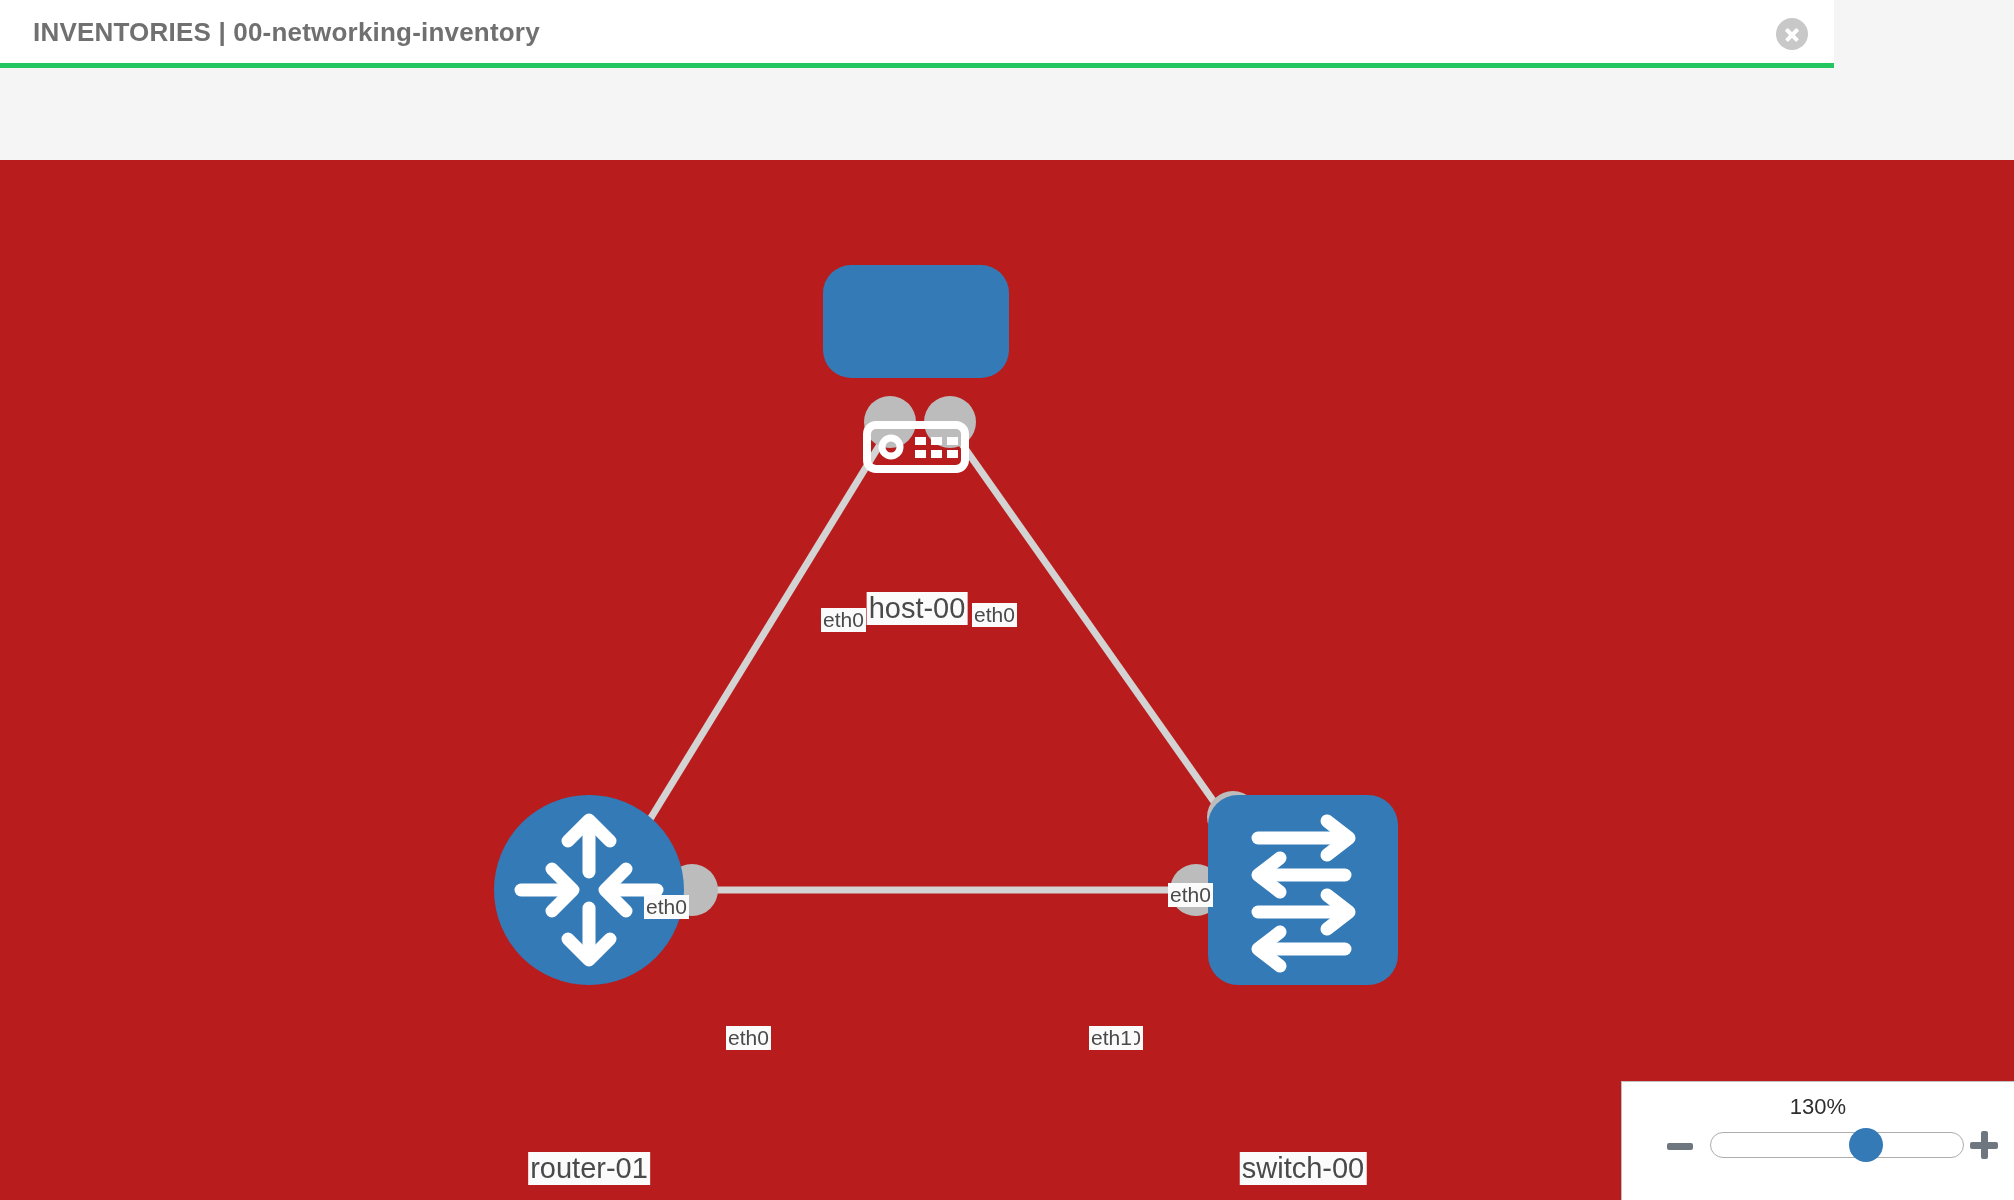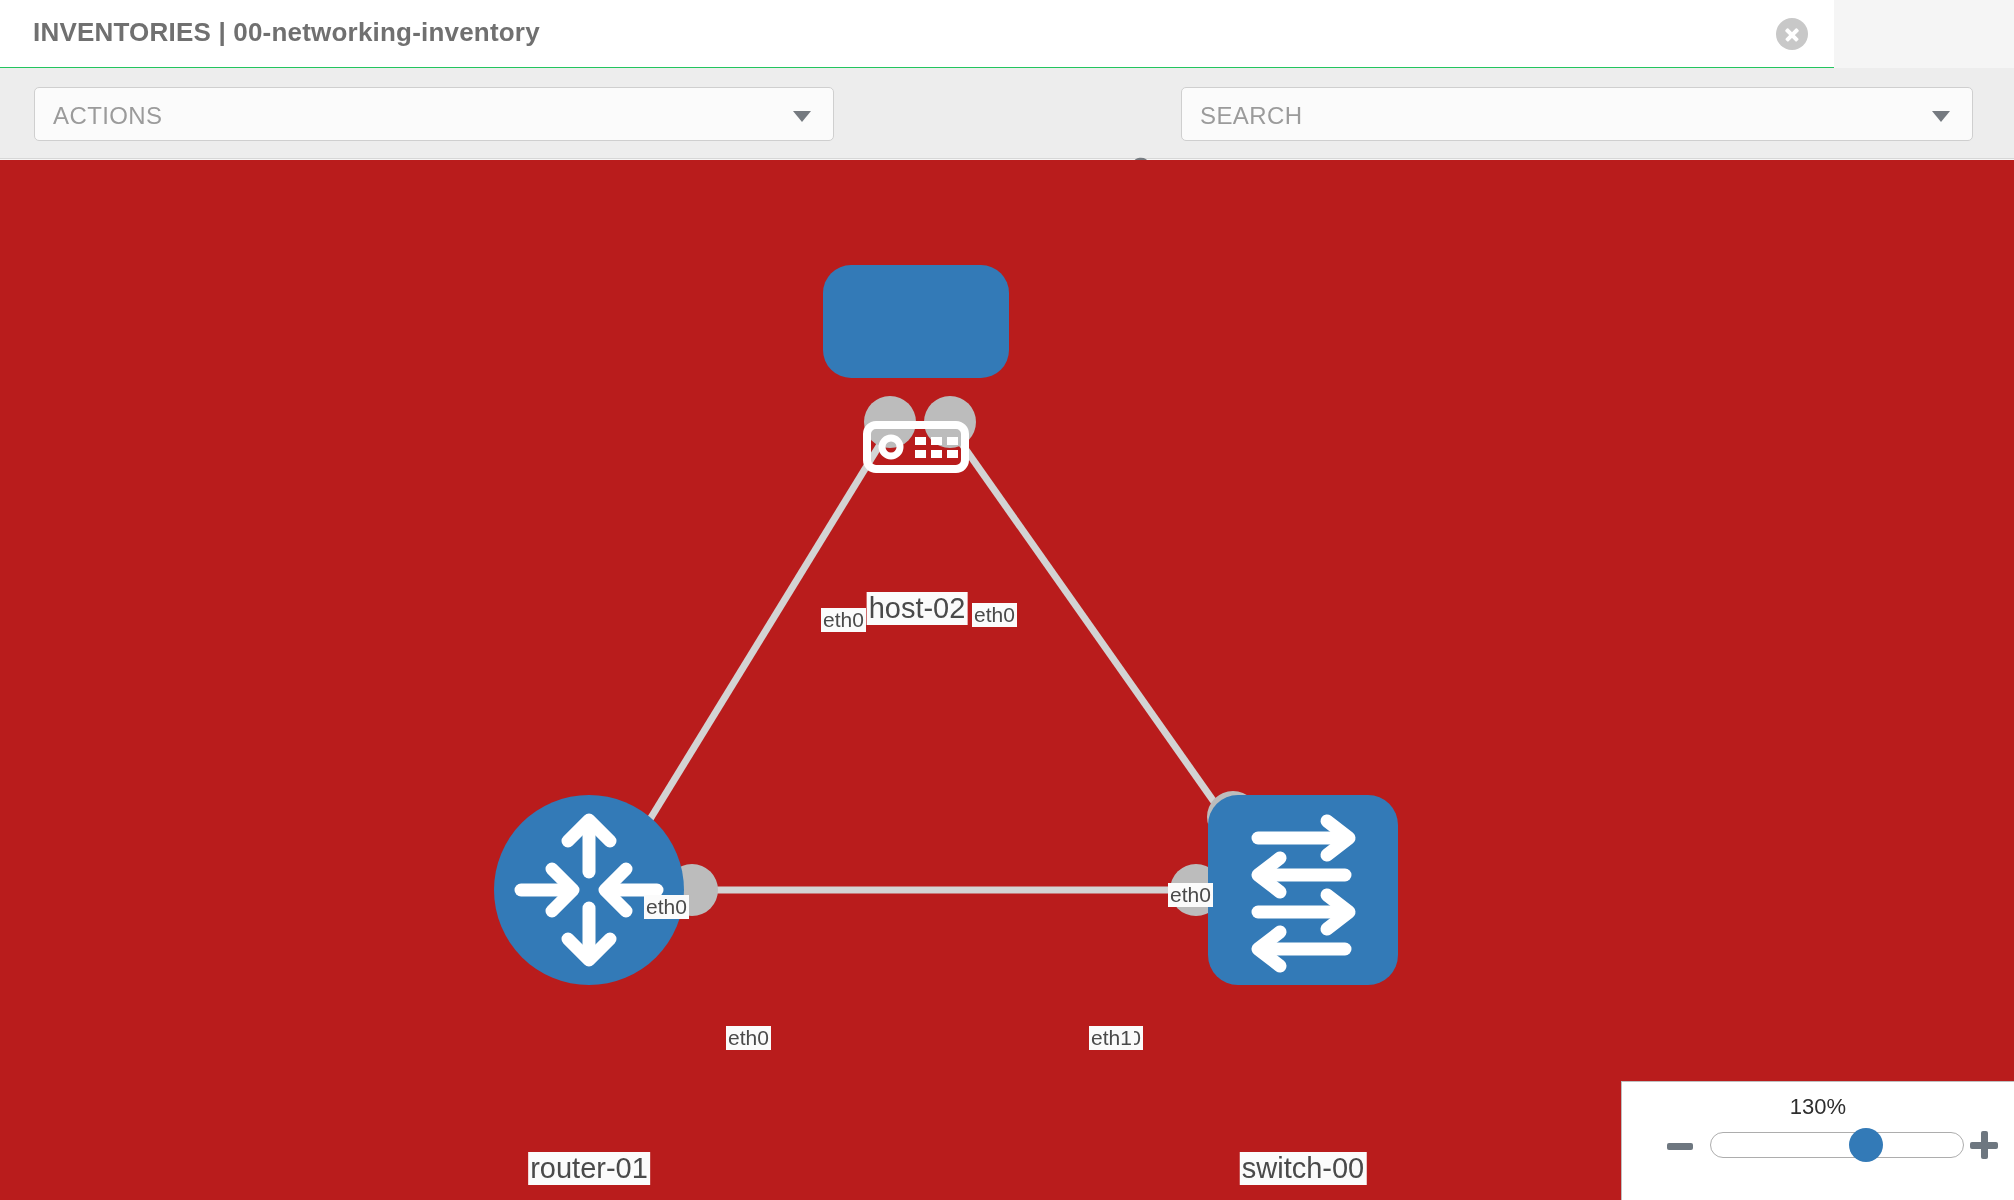--- a/index.html
+++ b/index.html
@@ -11,21 +11,21 @@
     font-family: "Liberation Sans", sans-serif;
   }
 
   #app { position: relative; width: 2014px; height: 1200px; background: #f5f5f5; }
 
   
   .header {
     position: absolute; top: 0; left: 0;
     width: 1834px; height: 68px;
     background: #ffffff;
-    border-bottom: 1px solid #22c55e;
+    border-bottom: 5px solid #22c55e;
   }
   .header-title {
     position: absolute; left: 33px; top: 17px;
     font-size: 26px; font-weight: bold;
     color: #707070; letter-spacing: .2px;
     white-space: nowrap;
   }
   .close-btn {
     position: absolute; right: 26px; top: 18px;
     width: 32px; height: 32px; border-radius: 50%;
@@ -145,44 +145,20 @@
 </head>
 <body>
 
 <div id="app">
 
   <div class="header">
     <div class="header-title">INVENTORIES | 00-networking-inventory</div>
     <div class="close-btn"></div>
   </div>
 
-  <div class="toolbar">
-
-    <div class="actions-select">
-      <div class="label">ACTIONS</div>
-      <div class="caret"></div>
-    </div>
-
-    <div class="tool-icon wrench">
-      <svg width="40" height="40" viewBox="0 0 24 24">
-        <path fill="#757a80" d="M19.9 3.5a5.5 5.5 0 0 0-7.2 6.9L3.6 19.5a1.6 1.6 0 0 0 0 2.3 1.6 1.6 0 0 0 2.3 0l9.1-9.1a5.5 5.5 0 0 0 6.9-7.2l-3 3-2.5-.7-.7-2.5 3-2.3zM5.2 20.9a.9.9 0 1 1 0-1.8.9.9 0 0 1 0 1.8z"></path>
-      </svg>
-    </div>
-
-    <div class="tool-icon keyicon">
-      <svg width="40" height="40" viewBox="0 0 24 24">
-        <path fill="#757a80" d="M8.5 2.2a5.6 5.6 0 1 0 3.1 10.3l1.4 1.4 1.6-1.6 1.6 1.6 1.5-1.5 1.6 1.6 1.4-1.4-1.6-1.6 1.6-1.6-1.4-1.4-7.1 0A5.6 5.6 0 0 0 8.5 2.2zm-2 3.1a2.2 2.2 0 1 1 0 4.5 2.2 2.2 0 0 1 0-4.5z" transform="rotate(45 12 12)"></path>
-      </svg>
-    </div>
-
-    <div class="search-box">
-      <div class="label">SEARCH</div>
-      <div class="caret"></div>
-    </div>
-  </div>
 
   <div class="canvas">
 
     <svg width="2014" height="1040">
 
       <g>
         <line x1="895" y1="260" x2="625" y2="700" stroke="#d3d3d3" stroke-width="7"></line>
         <line x1="945" y1="260" x2="1255" y2="700" stroke="#d3d3d3" stroke-width="7"></line>
         <line x1="680" y1="730" x2="1210" y2="730" stroke="#d3d3d3" stroke-width="7"></line>
       </g>
@@ -247,21 +223,21 @@
     </svg>
 
     <span class="iface-label" style="left:821px;  top:448px;">eth0</span>
     <span class="iface-label" style="left:972px;  top:443px;">eth0</span>
     <span class="iface-label" style="left:644px;  top:735px;">eth0</span>
     <span class="iface-label" style="left:1168px; top:723px;">eth0</span>
     <span class="iface-label" style="left:726px;  top:866px;">eth0</span>
     <span class="iface-label" style="left:1098px; top:866px;">eth0</span>
     <span class="iface-label" style="left:1057px; top:866px;margin-left:32px;">eth1</span>
 
-    <span class="node-label" style="left:917px;  top:432px;">host-02</span>
+    <span class="node-label" style="left:917px;  top:432px;">host-00</span>
     <span class="node-label" style="left:589px;  top:992px;">router-01</span>
     <span class="node-label" style="left:1303px; top:992px;">switch-00</span>
   </div>
 
   <div class="zoom-panel">
     <div class="zoom-pct">130%</div>
     <div class="zoom-minus"></div>
     <div class="zoom-track"></div>
     <div class="zoom-thumb" id="zoomThumb" style="left: 226.947px;"></div>
     <div class="zoom-plus"></div>

